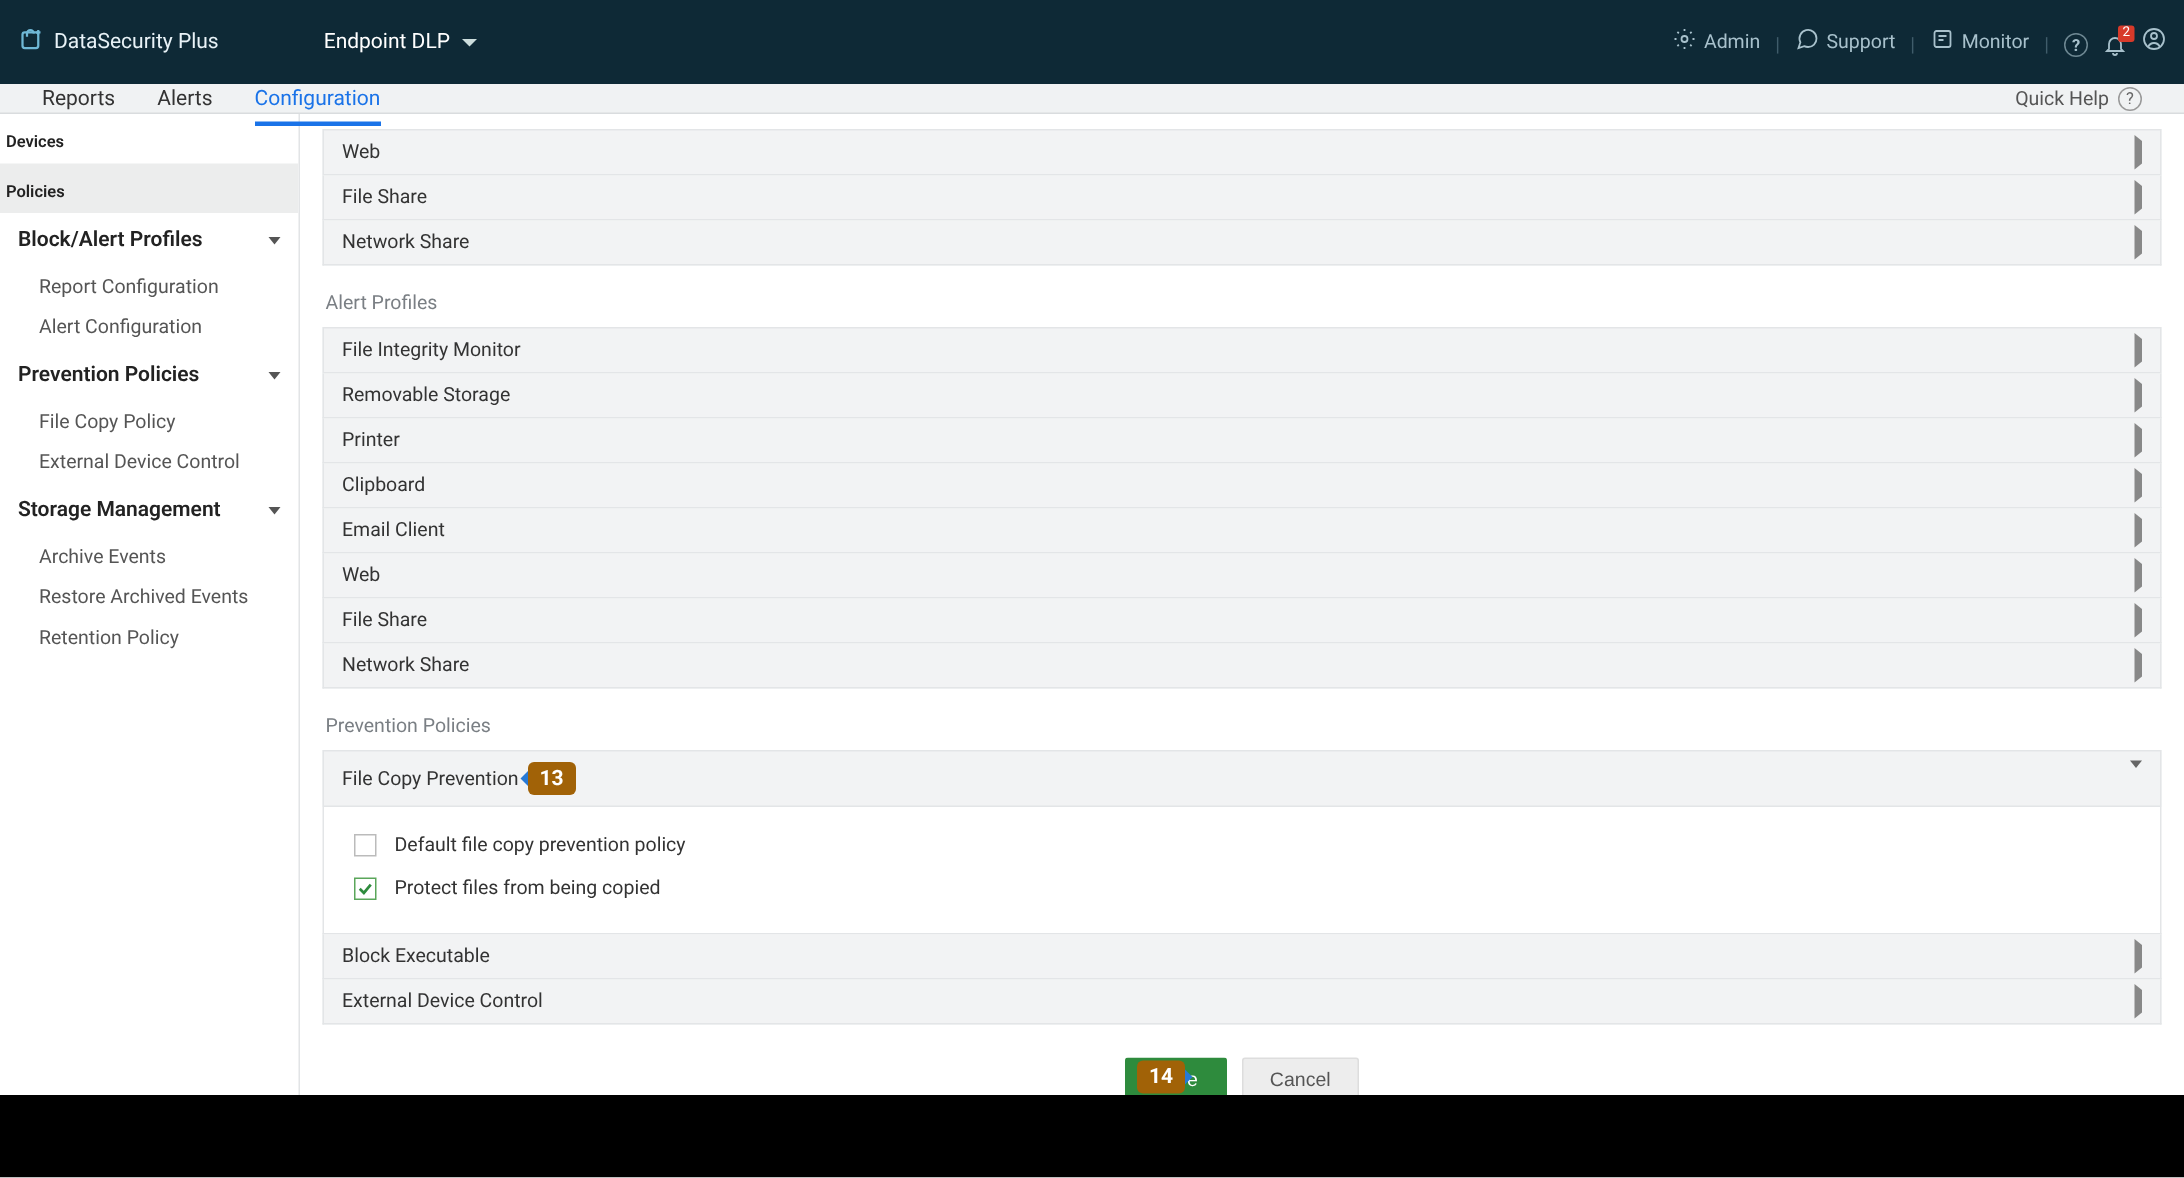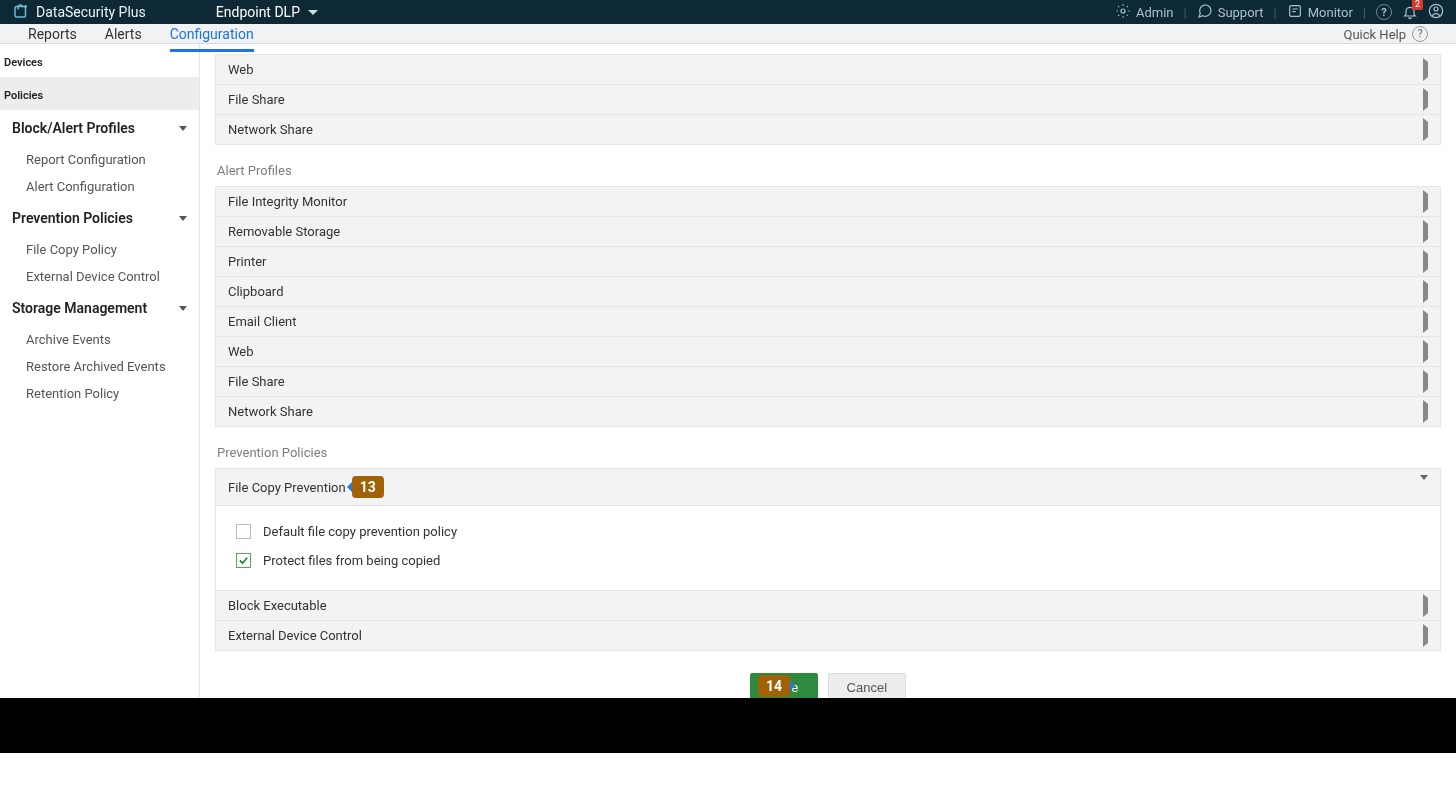--- a/index.html
+++ b/index.html
@@ -1,24 +1,24 @@
 <!DOCTYPE html>
 <html><head>
 <meta charset="utf-8">
 <style>
   * { box-sizing: border-box; margin: 0; padding: 0; }
   body { font-family: -apple-system, BlinkMacSystemFont, "Segoe UI", Roboto, Arial, sans-serif; font-size: 13px; color: #333; background: #fff; width: 1456px; height: 785px; overflow: hidden; }
 
   
-  .topbar { background: #0e2936; height: 24px; display: flex; align-items: center; padding: 0 12px; color: #d3e2ea; }
+  .topbar { background: #0e2936; height: 56px; display: flex; align-items: center; padding: 0 12px; color: #d3e2ea; }
   .brand { display: flex; align-items: center; gap: 6px; font-size: 14px; color: #e8f2f7; }
   .brand svg { width: 18px; height: 18px; }
   .module-select { margin-left: 70px; display: flex; align-items: center; gap: 8px; color: #fff; font-size: 14px; cursor: pointer; }
   .tri-down { width: 0; height: 0; border-left: 5px solid transparent; border-right: 5px solid transparent; border-top: 5px solid #cdd; }
-  .topbar-right { margin-left: auto; display: flex; align-items: center; gap: 10px; color: #a8c1cc; font-size: 13px; }
+  .topbar-right { margin-left: auto; display: flex; align-items: flex-end; gap: 10px; color: #a8c1cc; font-size: 13px; }
   .topbar-right .link { display: flex; align-items: center; gap: 5px; cursor: pointer; }
   .topbar-right .sep { color: #3f5c6a; }
   .qmark { border: 1px solid #6e8893; border-radius: 50%; width: 16px; height: 16px; display: inline-flex; align-items: center; justify-content: center; font-size: 11px; font-weight: bold; }
   .bell-wrap { position: relative; display: inline-flex; }
   .bell-badge { position: absolute; top: -5px; right: -5px; background: #d73a2a; color: #fff; font-size: 9px; padding: 1px 3px; border-radius: 2px; line-height: 1; }
   .top-icon { width: 16px; height: 16px; }
 
   
   .subtab { background: #f0f2f3; height: 20px; display: flex; align-items: center; border-bottom: 1px solid #d9dcde; padding: 0 28px; }
   .tab { margin-right: 28px; cursor: pointer; font-size: 14px; color: #333; padding-bottom: 0; height: 36px; display: flex; align-items: center; position: relative; }

